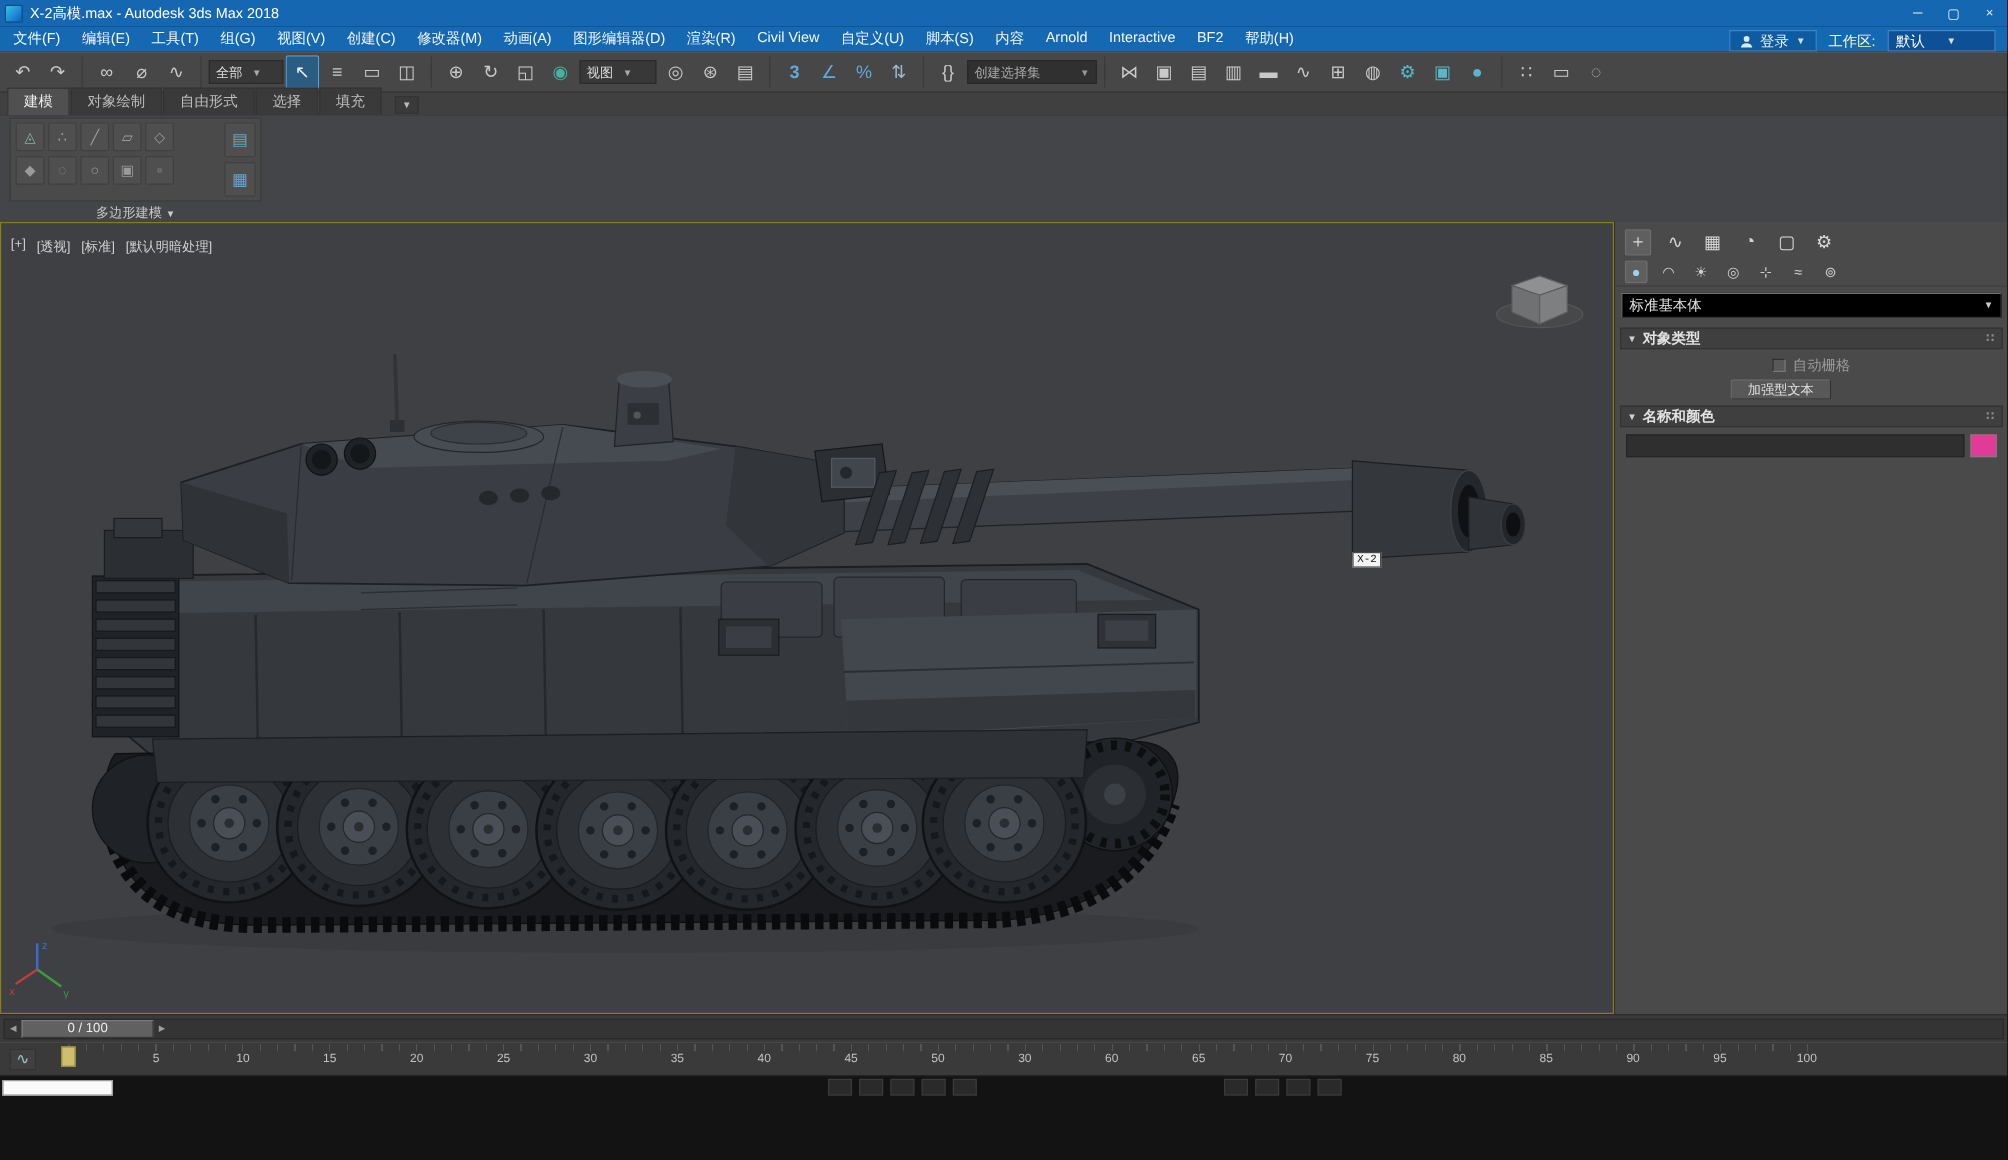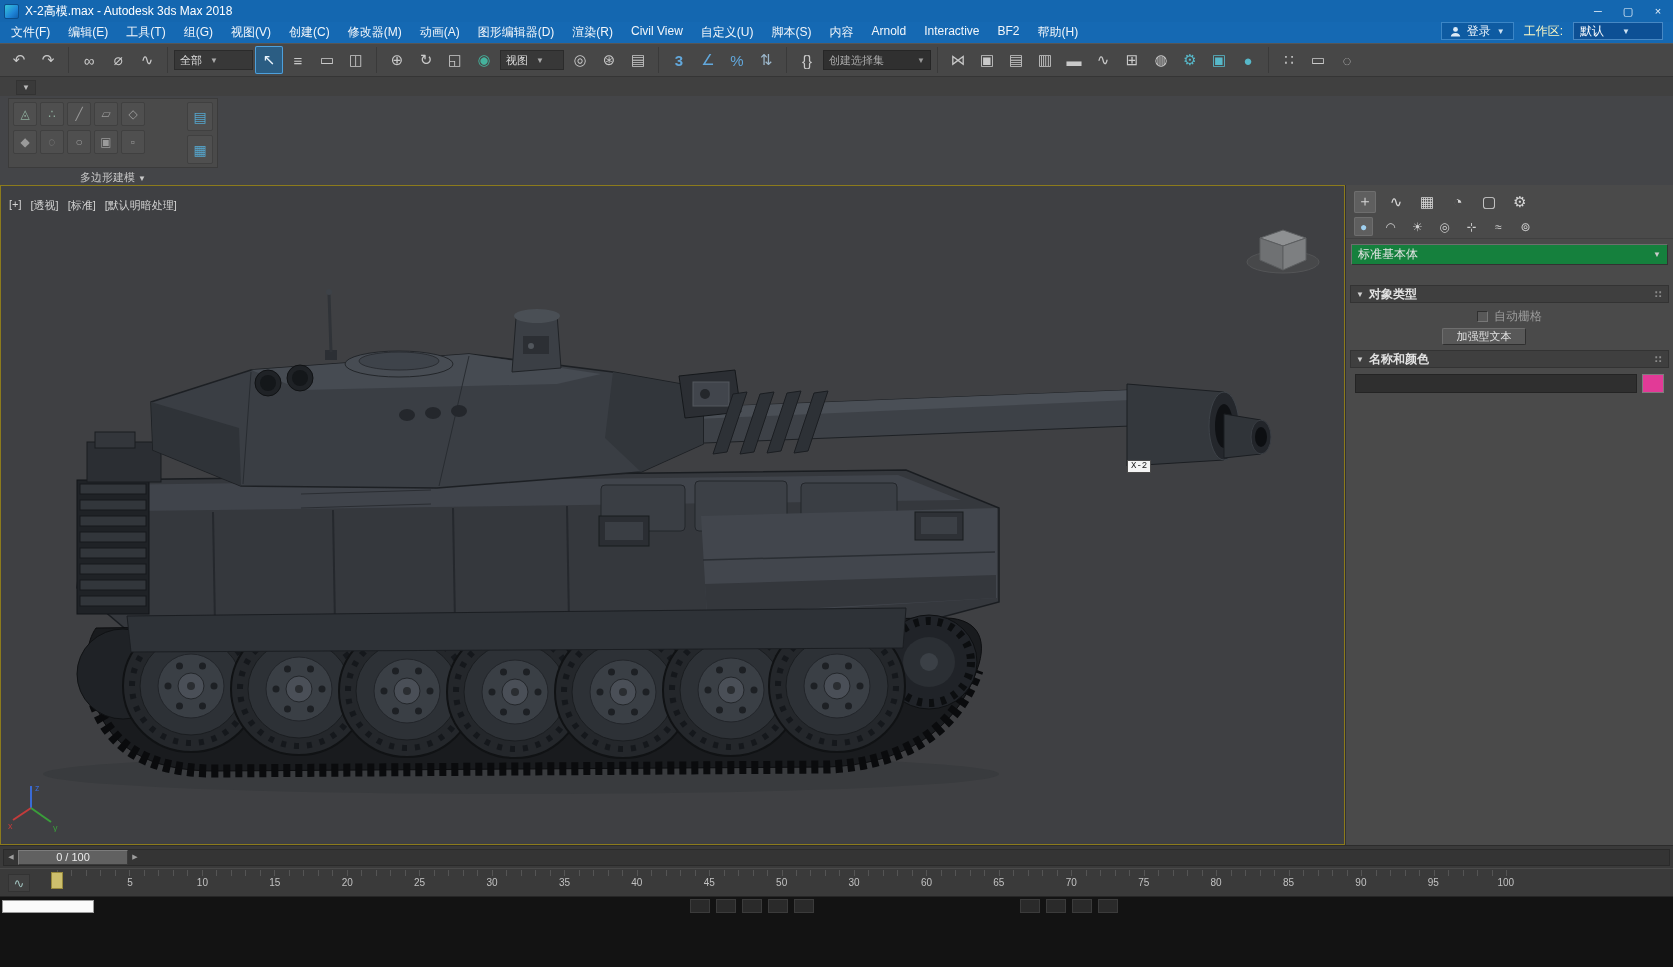--- a/index.html
+++ b/index.html
@@ -12,21 +12,21 @@
   
   .titlebar { position:absolute; left:0; top:0; right:0; height:22px; background:#1467b0;
     display:flex; align-items:center; color:#fff; font-size:12px; padding-left:4px; gap:6px; }
   .app-logo { width:15px; height:15px; border-radius:2px;
     background:linear-gradient(135deg,#35c4d7 0%,#1f86d8 60%,#0f5fae 100%); border:1px solid #0c4d8a; }
   .win-controls { margin-left:auto; display:flex; }
   .win-btn { width:30px; height:22px; display:flex; align-items:center; justify-content:center;
     color:#eaf2fa; font-size:11px; }
   
   .menubar { position:absolute; left:0; top:22px; right:0; height:21px; background:#1569b3;
-    display:flex; align-items:flex-start; color:#f2f6fa; font-size:12px; padding-left:2px; }
+    display:flex; align-items:flex-end; color:#f2f6fa; font-size:12px; padding-left:2px; }
   .menu-item { padding:2px 9px; white-space:nowrap; }
   .menu-right { margin-left:auto; display:flex; align-items:center; gap:10px; padding-right:10px; }
   .login-box { display:flex; align-items:center; gap:6px; background:#0e5ba2; border:1px solid #3c86c6;
     height:18px; padding:0 8px; color:#eaf2fa; }
   .login-caret { font-size:8px; color:#cfe2f2; }
   .ws-label { color:#fef9c3; }
   .ws-select { display:flex; align-items:center; gap:18px; background:#0d5095; border:1px solid #4788c4;
     height:18px; padding:0 6px; color:#fff; min-width:90px; }
   
   .toolbar { position:absolute; left:0; top:43px; right:0; height:34px; background:#474747;
@@ -77,21 +77,21 @@
     border-left:1px solid #333; color:#d8d8d8; }
   .cp-tabs { height:30px; display:flex; align-items:center; padding:3px 8px 0; gap:9px; }
   .cp-tab { width:22px; height:22px; display:flex; align-items:center; justify-content:center;
     color:#d6d6d6; font-size:15px; border-radius:2px; }
   .cp-tab[data-active="true"] { background:#5f5f5f; box-shadow:inset 0 0 0 1px #6e6e6e; }
   .cp-cats { height:24px; display:flex; align-items:center; padding:0 8px; gap:8px;
     border-bottom:1px solid #404040; }
   .cp-cat { width:19px; height:19px; display:flex; align-items:center; justify-content:center;
     color:#cfcfcf; font-size:12px; border-radius:2px; }
   .cp-cat[data-active="true"] { background:#5f5f5f; box-shadow:inset 0 0 0 1px #6e6e6e; }
-  .cp-dropdown { margin:5px 5px 20px; height:21px; background:#15803d; color:#e4e4e4; font-size:12px;
+  .cp-dropdown { margin:5px 5px 8px; height:21px; background:#000000; color:#e4e4e4; font-size:12px;
     display:flex; align-items:center; padding:0 6px;
     border:1px solid; border-color:#6e6e6e #323232 #323232 #6e6e6e; }
   .cp-dropdown .caret { margin-left:auto; font-size:8px; color:#ccc; }
   .rollout-header { margin:5px 4px 0; height:18px; background:#3f3f3f; border:1px solid #333;
     color:#e2e2e2; font-weight:bold; font-size:12px; display:flex; align-items:center;
     padding:0 5px; gap:5px; }
   .rollout-header .arrow { font-size:8px; color:#cfcfcf; }
   .rollout-header .grip { margin-left:auto; color:#8a8a8a; font-size:10px; letter-spacing:1px; }
   .autogrid-row { display:flex; align-items:center; justify-content:center; gap:6px;
     color:#9a9a9a; font-size:12px; margin:5px 0 3px; }
@@ -198,21 +198,21 @@
         <span class="icon-btn">↷</span>
       </span>
     <span class="tb-sep"></span>
     <span class="tb-group">
 
     <span class="icon-btn">∞</span>
         <span class="icon-btn">⌀</span>
         <span class="icon-btn">∿</span>
       </span>
     <span class="tb-sep"></span>
-    <span class="tb-select" style="width:79px;">
+    <span class="tb-select" style="width:62px;">
       <span>全部</span>
       <span class="caret">▼</span>
     </span>
     <span class="tb-group">
 
     <span class="icon-btn" data-active="true">↖</span>
         <span class="icon-btn">≡</span>
         <span class="icon-btn">▭</span>
         <span class="icon-btn">◫</span>
       </span>
@@ -269,20 +269,28 @@
     <span class="tb-sep"></span>
     <span class="tb-group">
 
     <span class="icon-btn">∷</span>
         <span class="icon-btn">▭</span>
         <span class="icon-btn">◌</span>
       </span>
   </div>
 
   <div class="ribbon-tabs">
+    <div style="display:flex;align-items:flex-end;">
+
+    <span class="rtab" data-active="true">建模</span>
+        <span class="rtab">对象绘制</span>
+        <span class="rtab">自由形式</span>
+        <span class="rtab">选择</span>
+        <span class="rtab">填充</span>
+      </div>
     <span class="ribbon-overflow">▼</span>
   </div>
 
   <div class="ribbon-body">
     <div class="ribbon-panel">
       <div>
         <div class="rp-grid">
 
         <span class="rp-cell" style="color:#8fae9e">◬</span>
             <span class="rp-cell" style="color:#8fae9e">∴</span>

